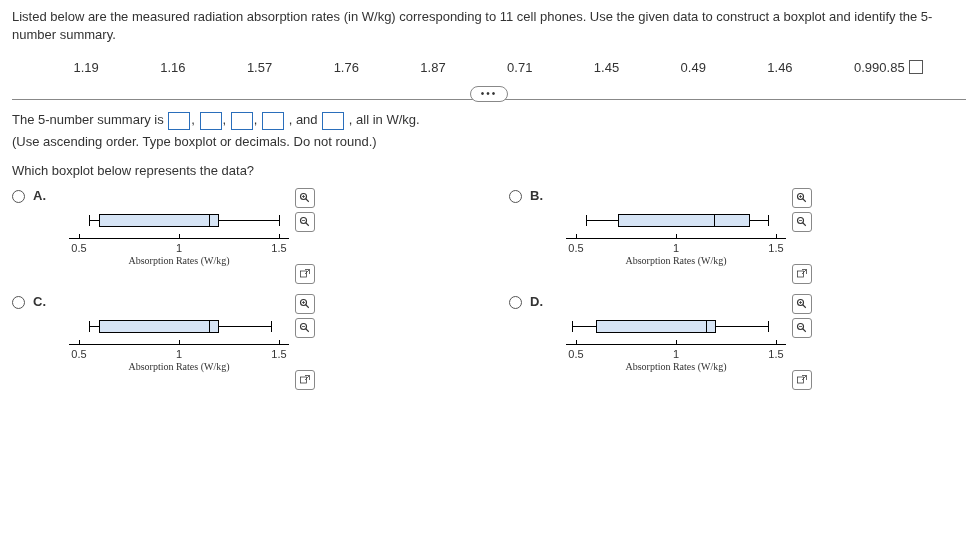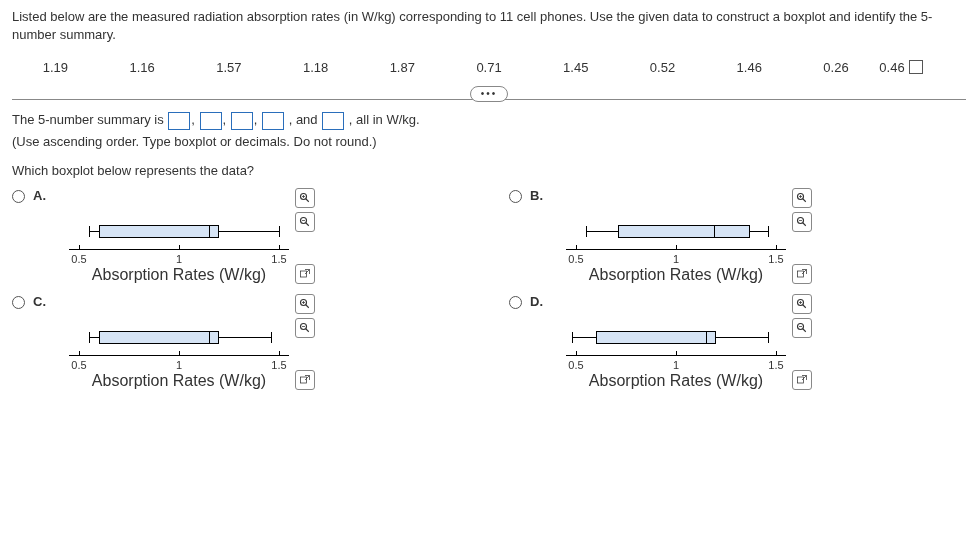--- a/index.html
+++ b/index.html
@@ -11,21 +11,21 @@
     padding: 8px 12px;
     width: 978px;
   }
   .prompt-text { margin-bottom: 12px; line-height: 1.4; }
   .data-row {
     display: flex;
     justify-content: space-between;
     padding: 4px 0 16px 0;
     margin-bottom: 8px;
   }
-  .data-val { flex: 1; text-align: center; }
+  .data-val { flex: 1; text-align: right; }
   .data-val.last { display: flex; align-items: center; gap: 6px; }
   .divider {
     border: none;
     border-top: 1px solid #888;
     margin: 0 0 12px 0;
     width: 100%;
   }
   .ellipsis-wrap {
     display: flex;
     justify-content: center;
@@ -141,28 +141,29 @@
     background: #000;
   }
   .tick-label {
     position: absolute;
     top: 4px;
     font-size: 11px;
     transform: translateX(-50%);
   }
   .axis-label {
     text-align: center;
-    font-size: 16px;
+    font-size: 10px;
     margin-top: 16px;
     width: 220px;
     margin-left: 10px;
+    font-family: Liberation Serif, serif;
   }
   .chart-wrap {
     display: flex;
-    align-items: flex-end;
+    align-items: center;
   }
   .chart-inner { display: flex; flex-direction: column; }
   .copy-icon {
     width: 12px; height: 12px;
     border: 1px solid #555;
     display: inline-block;
     position: relative;
   }
   .copy-icon::after {
     content: "";
@@ -176,29 +177,29 @@
 </style>
 </head>
 <body>
 
 <div class="prompt-text">Listed below are the measured radiation absorption rates (in W/kg) corresponding to 11 cell phones. Use the given data to construct a boxplot and identify the 5-number summary.</div>
 
 <div class="data-row">
   <span class="data-val">1.19</span>
   <span class="data-val">1.16</span>
   <span class="data-val">1.57</span>
-  <span class="data-val">1.18</span>
+  <span class="data-val">1.76</span>
   <span class="data-val">1.87</span>
   <span class="data-val">0.71</span>
   <span class="data-val">1.45</span>
-  <span class="data-val">0.52</span>
+  <span class="data-val">0.49</span>
   <span class="data-val">1.46</span>
-  <span class="data-val">0.26</span>
+  <span class="data-val">0.99</span>
   <span class="data-val last">
-    <span>0.46</span>
+    <span>0.85</span>
     <span class="copy-icon"></span>
   </span>
 </div>
 
 <hr class="divider">
 <div class="ellipsis-wrap">
   <div class="ellipsis">•••</div>
 </div>
 
 <div class="summary-line">

